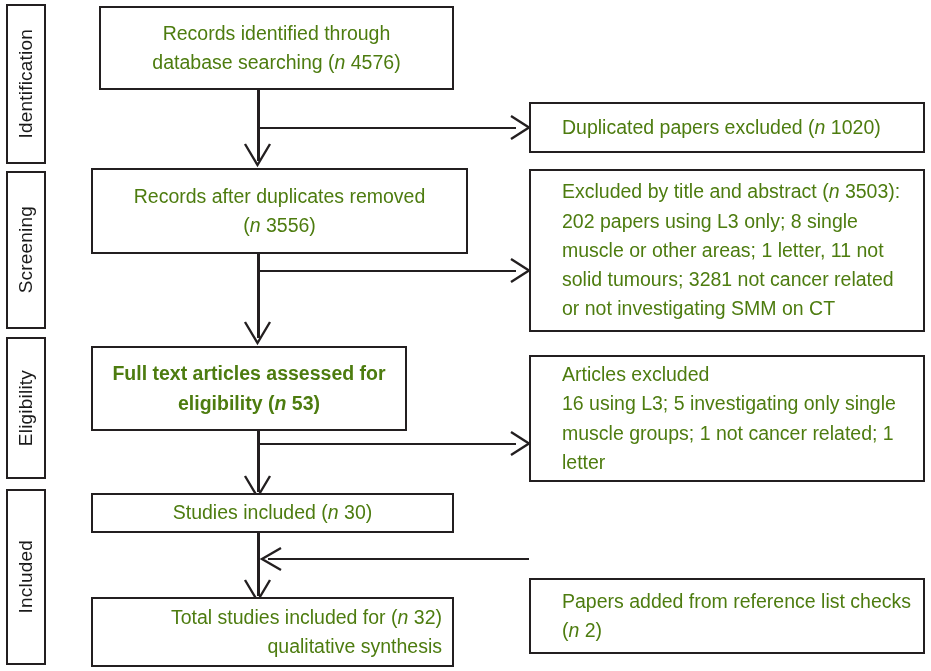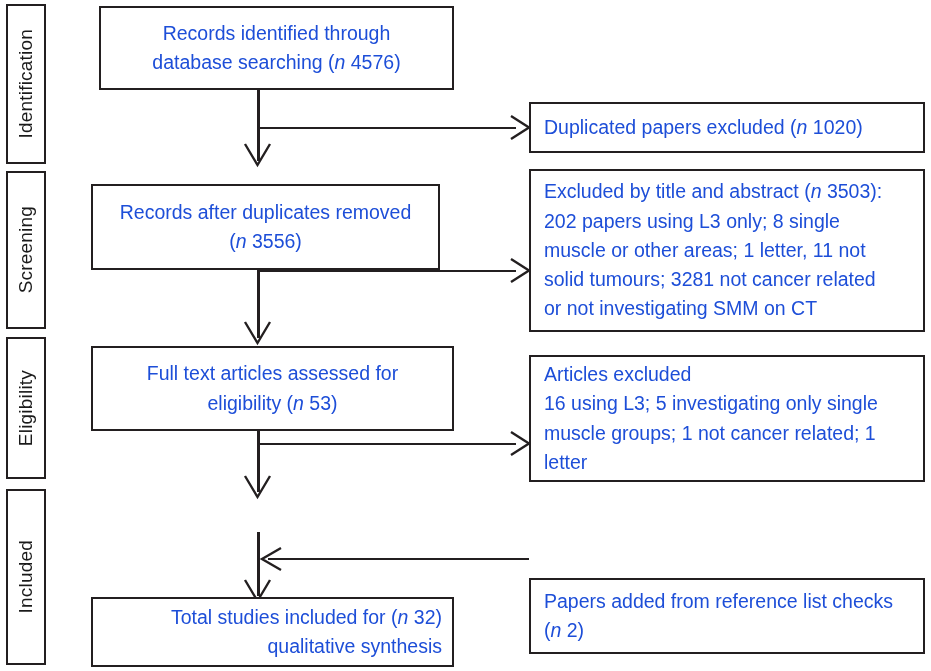--- a/index.html
+++ b/index.html
@@ -19,38 +19,38 @@
   }
   .box {
     position: absolute;
     box-sizing: border-box;
     border: 2.5px solid #231f20;
     background: #ffffff;
     display: flex;
     align-items: center;
     line-height: 1.5;
     font-size: 19.5px;
-    color: #1d4ed8;
+    color: #4d7c0f;
   }
   .box.center {
     justify-content: center;
     text-align: center;
   }
   .box.left {
     justify-content: flex-start;
     text-align: left;
   }
   .box .txt {
     display: block;
     width: 100%;
     padding: 0 10px;
     white-space: pre-line;
   }
   .box.left .txt {
-    padding-left: 13px;
+    padding-left: 31px;
     padding-right: 8px;
   }
   .stage {
     position: absolute;
     box-sizing: border-box;
     border: 2.5px solid #231f20;
     background: #ffffff;
     display: flex;
     align-items: center;
     justify-content: center;
@@ -144,28 +144,31 @@
 
   <div class="hline" style="left:268px; top:558px; width:261px;"></div>
   <svg class="ah" style="left:259px; top:547px; width:24px; height:26px;">
     <path d="M22,1 L3,12 L22,23"></path>
   </svg>
 
   <div class="box center" style="left:99px; top:6px; width:355px; height:84px;">
     <span class="txt">Records identified through<br>database searching (<i class="n">n</i> 4576)</span>
   </div>
 
-  <div class="box center" style="left:91px; top:184px; width:349px; height:86px;">
+  <div class="box center" style="left:91px; top:168px; width:377px; height:86px;">
     <span class="txt">Records after duplicates removed<br>(<i class="n">n</i> 3556)</span>
   </div>
 
-  <div class="box center" style="left:91px; top:346px; width:363px; height:85px;">
+  <div class="box center" style="left:91px; top:346px; width:316px; height:85px;font-weight:bold;">
     <span class="txt">Full text articles assessed for<br>eligibility (<i class="n">n</i> 53)</span>
   </div>
 
+  <div class="box center" style="left:91px; top:493px; width:363px; height:40px;">
+    <span class="txt">Studies included (<i class="n">n</i> 30)</span>
+  </div>
 
   <div class="box center" style="left:91px; top:597px; width:363px; height:70px;text-align:right;">
     <span class="txt">Total studies included for (<i class="n">n</i> 32)<br>qualitative synthesis</span>
   </div>
 
   <div class="box left" style="left:529px; top:102px; width:396px; height:51px;">
     <span class="txt">Duplicated papers excluded (<i class="n">n</i> 1020)</span>
   </div>
 
   <div class="box left" style="left:529px; top:169px; width:396px; height:163px;">

